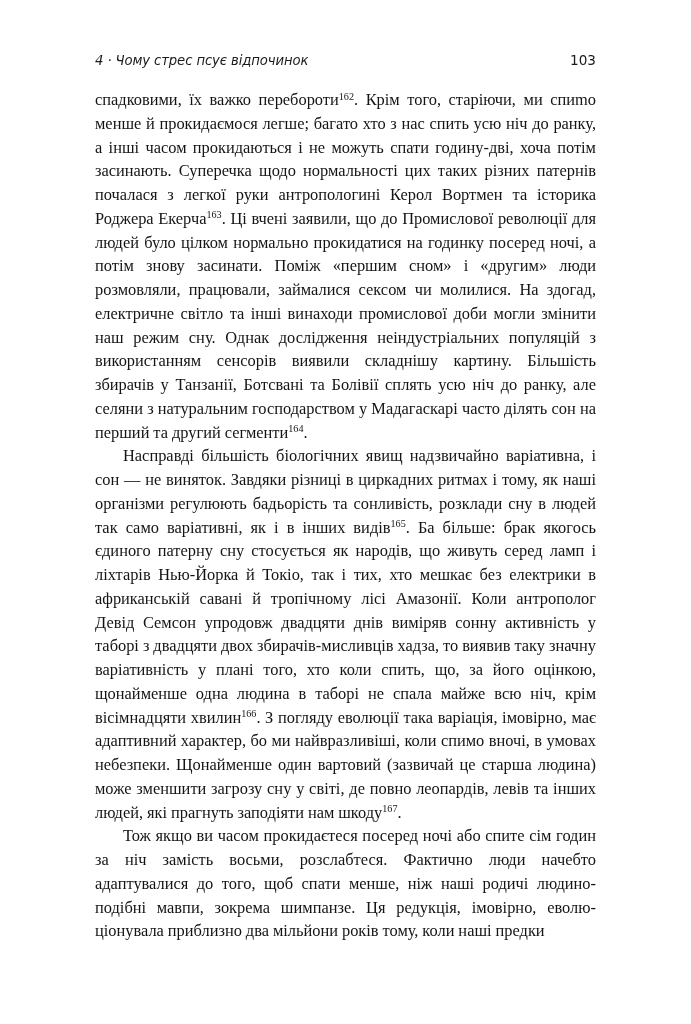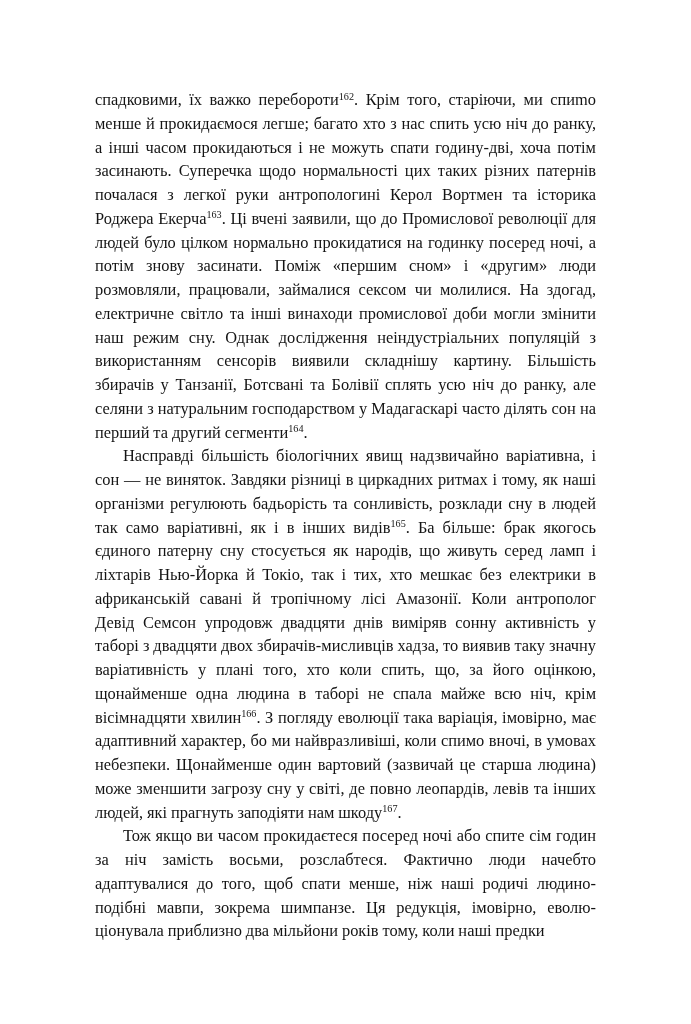--- a/index.html
+++ b/index.html
@@ -70,20 +70,24 @@
     line-height: 0;
     vertical-align: 0.52em;
     margin-top: 40px;
   }
 </style>
 </head>
 <body>
 
 <div class="page">
 
+  <div class="runhead">
+    <div class="runhead-left">4 · Чому стрес псує відпочинок</div>
+    <div class="runhead-folio">103</div>
+  </div>
 
   <div class="textblock">
     <p class="para">спадковими, їх важко перебороти<sup>162</sup>. Крім того, старіючи, ми спи­mо менше й прокидаємося легше; багато хто з нас спить усю ніч до ранку, а інші часом прокидаються і не можуть спати годину-дві, хоча потім засинають. Суперечка щодо нормальності цих та­ких різних патернів почалася з легкої руки антропологині Керол Вортмен та історика Роджера Екерча<sup>163</sup>. Ці вчені заявили, що до Промислової революції для людей було цілком нормально про­кидатися на годинку посеред ночі, а потім знову засинати. Поміж «першим сном» і «другим» люди розмовляли, працювали, займа­лися сексом чи молилися. На здогад, електричне світло та інші ви­находи промислової доби могли змінити наш режим сну. Однак дослідження неіндустріальних популяцій з використанням сен­сорів виявили складнішу картину. Більшість збирачів у Танзанії, Ботсвані та Болівії сплять усю ніч до ранку, але селяни з натураль­ним господарством у Мадагаскарі часто ділять сон на перший та другий сегменти<sup>164</sup>.</p>
     <p class="para">Насправді більшість біологічних явищ надзвичайно варіативна, і сон — не виняток. Завдяки різниці в циркадних ритмах і тому, як наші організми регулюють бадьорість та сонливість, розклади сну в людей так само варіативні, як і в інших видів<sup>165</sup>. Ба більше: брак якогось єдиного патерну сну стосується як народів, що живуть се­ред ламп і ліхтарів Нью-Йорка й Токіо, так і тих, хто мешкає без електрики в африканській савані й тропічному лісі Амазонії. Коли антрополог Девід Семсон упродовж двадцяти днів виміряв сонну активність у таборі з двадцяти двох збирачів-мисливців хадза, то виявив таку значну варіативність у плані того, хто коли спить, що, за його оцінкою, щонайменше одна людина в таборі не спала май­же всю ніч, крім вісімнадцяти хвилин<sup>166</sup>. З погляду еволюції така варіація, імовірно, має адаптивний характер, бо ми найвразли­віші, коли спимо вночі, в умовах небезпеки. Щонайменше один вартовий (зазвичай це старша людина) може зменшити загрозу сну у світі, де повно леопардів, левів та інших людей, які прагнуть заподіяти нам шкоду<sup>167</sup>.</p>
     <p class="para">Тож якщо ви часом прокидаєтеся посеред ночі або спите сім го­дин за ніч замість восьми, розслабтеся. Фактично люди начебто адаптувалися до того, щоб спати менше, ніж наші родичі людино­подібні мавпи, зокрема шимпанзе. Ця редукція, імовірно, еволю­ціонувала приблизно два мільйони років тому, коли наші предки</p>
   </div>
 
 </div>
 
 </body></html>

